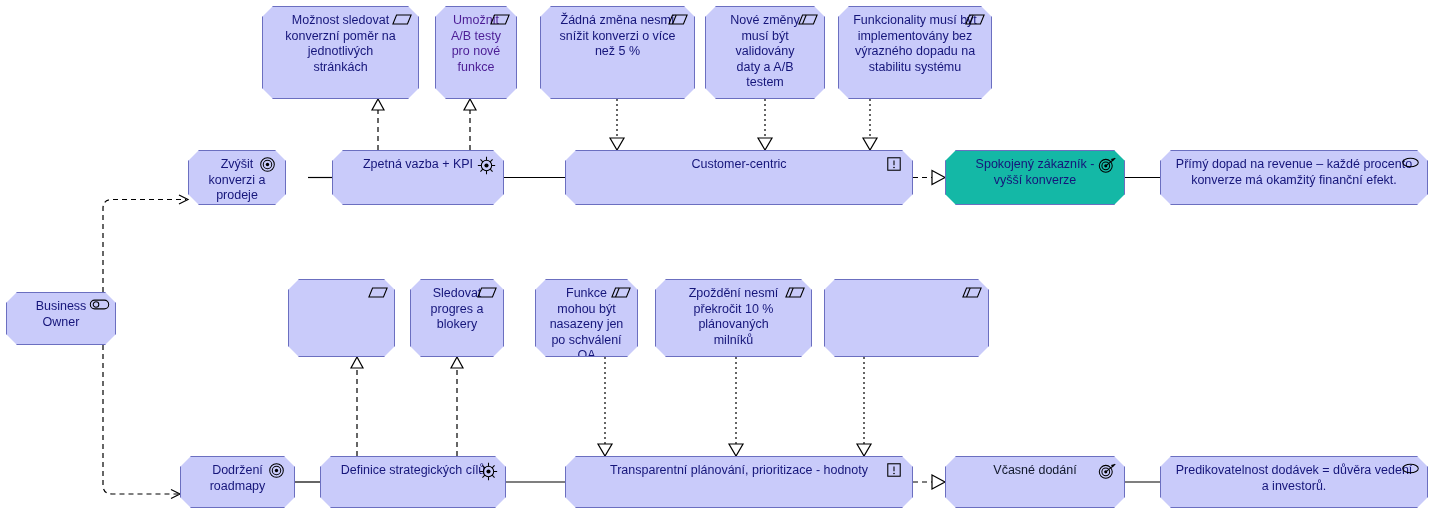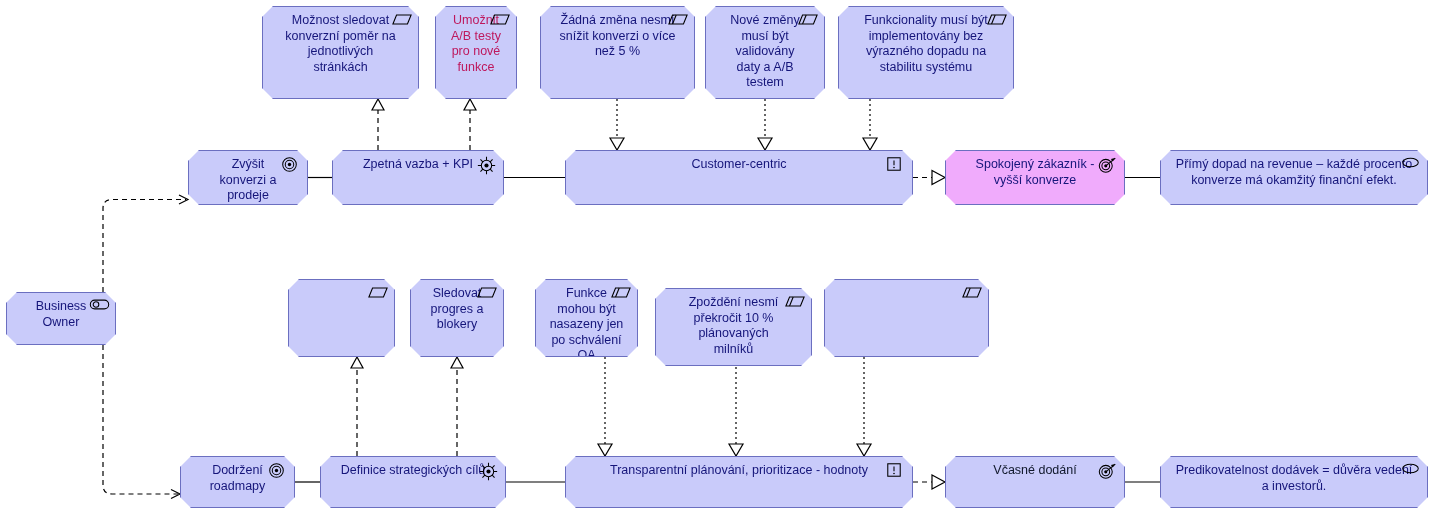--- a/index.html
+++ b/index.html
@@ -121,21 +121,21 @@
         <div class="label">Možnost sledovat
 konverzní poměr na
 jednotlivých
 stránkách</div>
         <span class="ico">
           <svg viewBox="0 0 22 16" width="20" height="15">
             <polygon points="5,3 21,3 17,13 1,13" stroke="#000" fill="none" stroke-width="1.2"></polygon>
           </svg>
         </span>
       </div>
-      <div class="node" style="left: 435px; top: 6px; width: 82px; height: 93px; background: rgb(201, 203, 250); border-color: rgb(107, 111, 192); color: #be185d;">
+      <div class="node" style="left: 435px; top: 6px; width: 82px; height: 93px; background: rgb(201, 203, 250); border-color: rgb(107, 111, 192); color: #4c1d95;">
         <div class="label">Umožnit
 A/B testy
 pro nové
 funkce</div>
         <span class="ico">
           <svg viewBox="0 0 22 16" width="20" height="15">
             <polygon points="5,3 21,3 17,13 1,13" stroke="#000" fill="none" stroke-width="1.2"></polygon>
           </svg>
         </span>
       </div>
@@ -156,33 +156,33 @@
 validovány
 daty a A/B
 testem</div>
         <span class="ico">
           <svg viewBox="0 0 22 16" width="20" height="15">
             <polygon points="5,3 21,3 17,13 1,13" stroke="#000" fill="none" stroke-width="1.2"></polygon>
             <line x1="9" y1="3" x2="5" y2="13" stroke="#000" fill="none" stroke-width="1.2"></line>
           </svg>
         </span>
       </div>
-      <div class="node" style="left: 838px; top: 6px; width: 176px; height: 93px; background: rgb(201, 203, 250); border-color: rgb(107, 111, 192); color: rgb(21, 21, 122);">
+      <div class="node" style="left: 838px; top: 6px; width: 154px; height: 93px; background: rgb(201, 203, 250); border-color: rgb(107, 111, 192); color: rgb(21, 21, 122);">
         <div class="label">Funkcionality musí být
 implementovány bez
 výrazného dopadu na
 stabilitu systému</div>
         <span class="ico">
           <svg viewBox="0 0 22 16" width="20" height="15">
             <polygon points="5,3 21,3 17,13 1,13" stroke="#000" fill="none" stroke-width="1.2"></polygon>
             <line x1="9" y1="3" x2="5" y2="13" stroke="#000" fill="none" stroke-width="1.2"></line>
           </svg>
         </span>
       </div>
-      <div class="node" style="left: 188px; top: 150px; width: 120px; height: 55px; background: rgb(201, 203, 250); border-color: rgb(107, 111, 192); color: rgb(21, 21, 122);">
+      <div class="node" style="left: 188px; top: 150px; width: 98px; height: 55px; background: rgb(201, 203, 250); border-color: rgb(107, 111, 192); color: rgb(21, 21, 122);">
         <div class="label">Zvýšit
 konverzi a
 prodeje</div>
         <span class="ico">
           <svg viewBox="0 0 20 20" width="17" height="17">
             <circle cx="10" cy="10" r="8" stroke="#000" fill="none" stroke-width="1.2"></circle>
             <circle cx="10" cy="10" r="5" stroke="#000" fill="none" stroke-width="1.2"></circle>
             <circle cx="10" cy="10" r="2" fill="#000" stroke="none"></circle>
           </svg>
         </span>
@@ -207,21 +207,21 @@
       <div class="node" style="left: 565px; top: 150px; width: 348px; height: 55px; background: rgb(201, 203, 250); border-color: rgb(107, 111, 192); color: rgb(21, 21, 122);">
         <div class="label">Customer-centric</div>
         <span class="ico">
           <svg viewBox="0 0 18 18" width="16" height="16">
             <rect x="2" y="2" width="14" height="14" stroke="#000" fill="none" stroke-width="1.2"></rect>
             <line x1="9" y1="5" x2="9" y2="10.5" stroke="#000" fill="none" stroke-width="1.2"></line>
             <circle cx="9" cy="13" r="0.9" fill="#000" stroke="none"></circle>
           </svg>
         </span>
       </div>
-      <div class="node" style="left: 945px; top: 150px; width: 180px; height: 55px; background: #f0abfc; border-color: rgb(107, 111, 192); color: rgb(21, 21, 122);">
+      <div class="node" style="left: 945px; top: 150px; width: 180px; height: 55px; background: #14b8a6; border-color: rgb(107, 111, 192); color: rgb(21, 21, 122);">
         <div class="label">Spokojený zákazník -
 vyšší konverze</div>
         <span class="ico">
           <svg viewBox="0 0 22 20" width="19" height="18">
             <circle cx="9" cy="11" r="7.5" stroke="#000" fill="none" stroke-width="1.2"></circle>
             <circle cx="9" cy="11" r="4.5" stroke="#000" fill="none" stroke-width="1.2"></circle>
             <circle cx="9" cy="11" r="1.8" fill="#000" stroke="none"></circle>
             <line x1="9" y1="11" x2="20" y2="2" stroke="#000" fill="none" stroke-width="1.2"></line>
             <polygon points="20,2 15,3 17,6" fill="#000" stroke="none"></polygon>
           </svg>
@@ -269,21 +269,21 @@
 nasazeny jen
 po schválení
 QA</div>
         <span class="ico">
           <svg viewBox="0 0 22 16" width="20" height="15">
             <polygon points="5,3 21,3 17,13 1,13" stroke="#000" fill="none" stroke-width="1.2"></polygon>
             <line x1="9" y1="3" x2="5" y2="13" stroke="#000" fill="none" stroke-width="1.2"></line>
           </svg>
         </span>
       </div>
-      <div class="node" style="left: 655px; top: 288px; width: 157px; height: 78px; background: rgb(201, 203, 250); border-color: rgb(107, 111, 192); color: rgb(21, 21, 122);">
+      <div class="node" style="left: 655px; top: 279px; width: 157px; height: 78px; background: rgb(201, 203, 250); border-color: rgb(107, 111, 192); color: rgb(21, 21, 122);">
         <div class="label">Zpoždění nesmí
 překročit 10 %
 plánovaných
 milníků</div>
         <span class="ico">
           <svg viewBox="0 0 22 16" width="20" height="15">
             <polygon points="5,3 21,3 17,13 1,13" stroke="#000" fill="none" stroke-width="1.2"></polygon>
             <line x1="9" y1="3" x2="5" y2="13" stroke="#000" fill="none" stroke-width="1.2"></line>
           </svg>
         </span>

